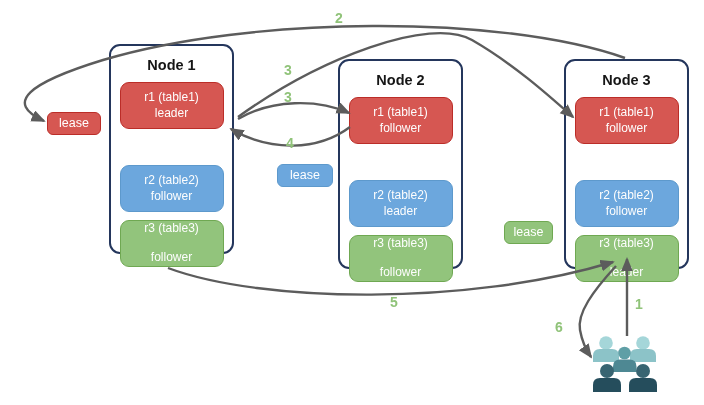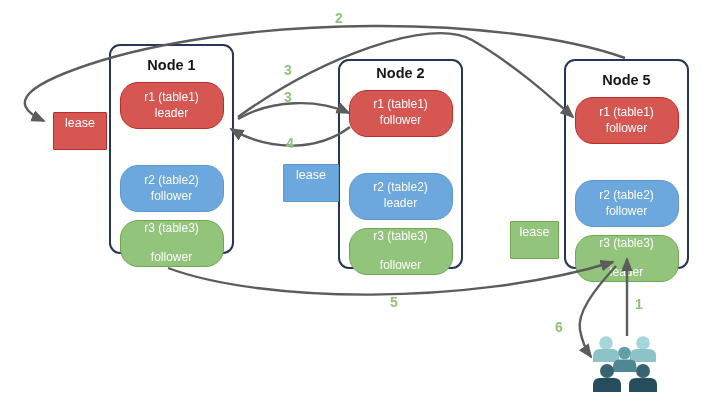--- a/index.html
+++ b/index.html
@@ -12,31 +12,31 @@
   #ah path{fill:var(--arrow,#5c5c5c);}
 
   .node{
     position:absolute;width:125px;height:210px;box-sizing:border-box;
     background:#fff;border:2px solid var(--node-border,#24365c);border-radius:11px;
     display:flex;flex-direction:column;align-items:center;z-index:2;
   }
   .node-title{margin-top:11px;font-size:14.5px;font-weight:bold;color:#161616;}
   .replicas{margin-top:9px;display:flex;flex-direction:column;gap:8px;}
   .replica{
-    width:104px;height:47px;box-sizing:border-box;border-radius:18px;
+    width:104px;height:47px;box-sizing:border-box;border-radius:9px;
     border:1.5px solid;display:flex;flex-direction:column;justify-content:center;
     align-items:center;color:#fdfdfd;font-size:12px;line-height:1.32;text-align:center;
   }
   .replica.red{background:var(--red-fill,#d65752);border-color:var(--red-border,#bb2d28);}
   .replica.blue{background:var(--blue-fill,#6ca7dd);border-color:var(--blue-border,#5d99cc);margin-top:28px;}
   .replica.green{background:var(--green-fill,#92c47c);border-color:var(--green-border,#6fa852);gap:13px;}
 
   .lease{
-    position:absolute;box-sizing:border-box;height:38px;border-radius:1px;border:1.5px solid;
-    color:#ffffff;font-size:12.5px;text-align:center;line-height:20px;z-index:2;margin-left:6px;
+    position:absolute;box-sizing:border-box;height:23px;border-radius:6px;border:1.5px solid;
+    color:#ffffff;font-size:12.5px;text-align:center;line-height:20px;z-index:2;
   }
   .lease.red{left:47px;top:112px;width:54px;background:var(--red-fill,#d65752);border-color:var(--red-border,#bb2d28);}
   .lease.blue{left:277px;top:164px;width:56px;background:var(--blue-fill,#6ca7dd);border-color:var(--blue-border,#5d99cc);}
   .lease.green{left:504px;top:221px;width:49px;background:var(--green-fill,#92c47c);border-color:var(--green-border,#6fa852);}
 
   .num{
     position:absolute;z-index:4;color:var(--number,#90c379);
     font-size:14px;font-weight:bold;width:14px;text-align:center;
   }
   .people{position:absolute;left:586px;top:332px;z-index:2;}
@@ -72,40 +72,40 @@
         <span>r2 (table2)</span>
         <span>follower</span>
       </div>
       <div class="replica green">
         <span>r3 (table3)</span>
         <span>follower</span>
       </div>
     </div>
   </div>
 
-  <div class="node" style="left:338px;top:59px;justify-content:center;">
+  <div class="node" style="left:338px;top:59px;">
     <div class="node-title">Node 2</div>
     <div class="replicas">
       <div class="replica red">
         <span>r1 (table1)</span>
         <span>follower</span>
       </div>
       <div class="replica blue">
         <span>r2 (table2)</span>
         <span>leader</span>
       </div>
       <div class="replica green">
         <span>r3 (table3)</span>
         <span>follower</span>
       </div>
     </div>
   </div>
 
   <div class="node" style="left:564px;top:59px;">
-    <div class="node-title">Node 5</div>
+    <div class="node-title">Node 3</div>
     <div class="replicas">
       <div class="replica red">
         <span>r1 (table1)</span>
         <span>follower</span>
       </div>
       <div class="replica blue">
         <span>r2 (table2)</span>
         <span>follower</span>
       </div>
       <div class="replica green">

